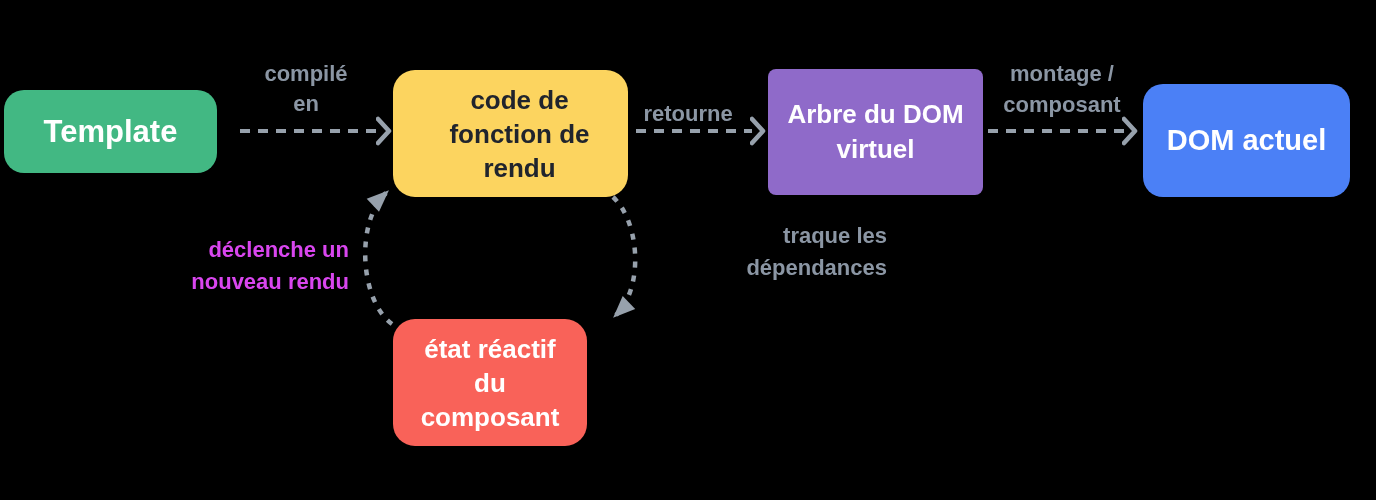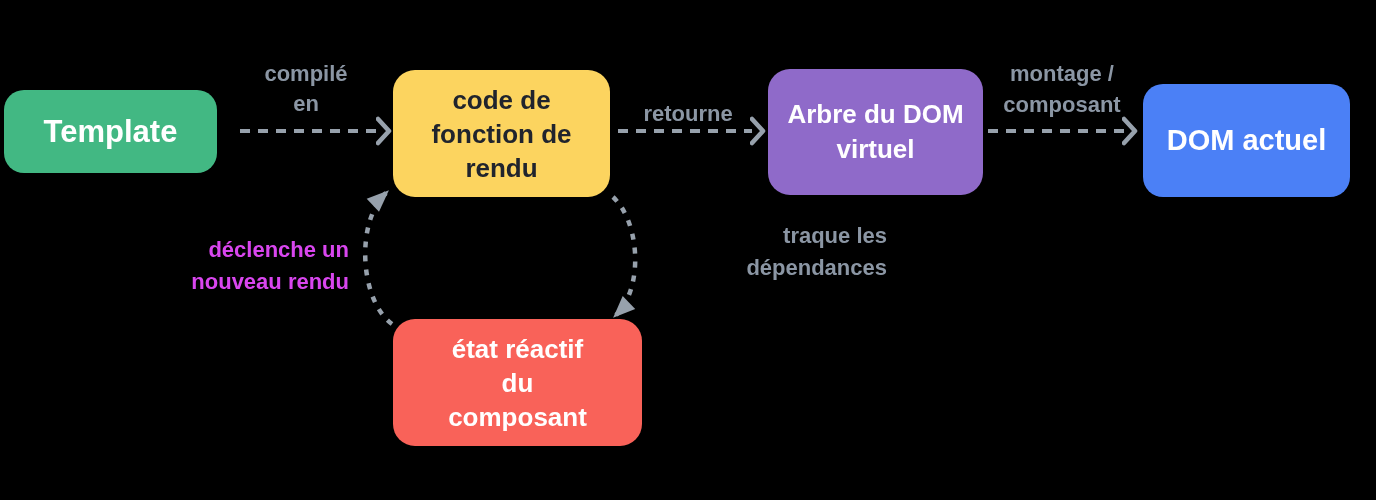--- a/index.html
+++ b/index.html
@@ -29,32 +29,32 @@
     text-align: center;
     font-weight: 700;
     white-space: pre-line;
   }
   .node-template {
     left: 4px; top: 90px; width: 213px; height: 83px;
     border-radius: 20px; font-size: 31px;
   }
   .node-render-fn {
     left: 393px; top: 70px; width: 217px; height: 127px;
-    border-radius: 22px; font-size: 26px; line-height: 34px;
+    border-radius: 22px; font-size: 26px; line-height: 34px; padding-left: 18px;
   }
   .node-vdom {
     left: 768px; top: 69px; width: 215px; height: 126px;
-    border-radius: 22px; font-size: 26px; line-height: 35px;
+    border-radius: 8px; font-size: 26px; line-height: 35px;
   }
   .node-dom {
     left: 1143px; top: 84px; width: 207px; height: 113px;
     border-radius: 20px; font-size: 29px;
   }
   .node-state {
-    left: 393px; top: 319px; width: 249px; height: 127px;
+    left: 393px; top: 319px; width: 194px; height: 127px;
     border-radius: 22px; font-size: 26px; line-height: 34px;
   }
   .edge-label {
     position: absolute;
     font-weight: 700;
     font-size: 22px;
     line-height: 30px;
     white-space: pre-line;
   }
   .label-compile   { left: 230px; top: 59px;  width: 152px; text-align: center; }

